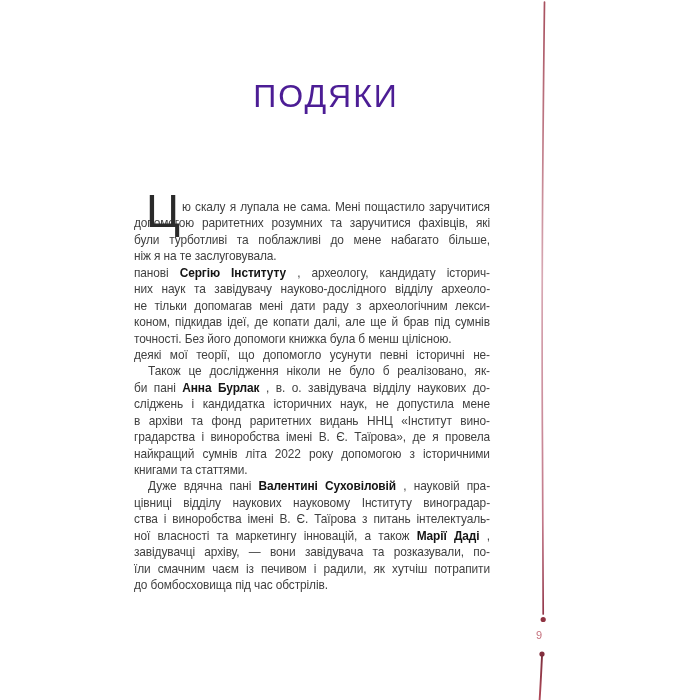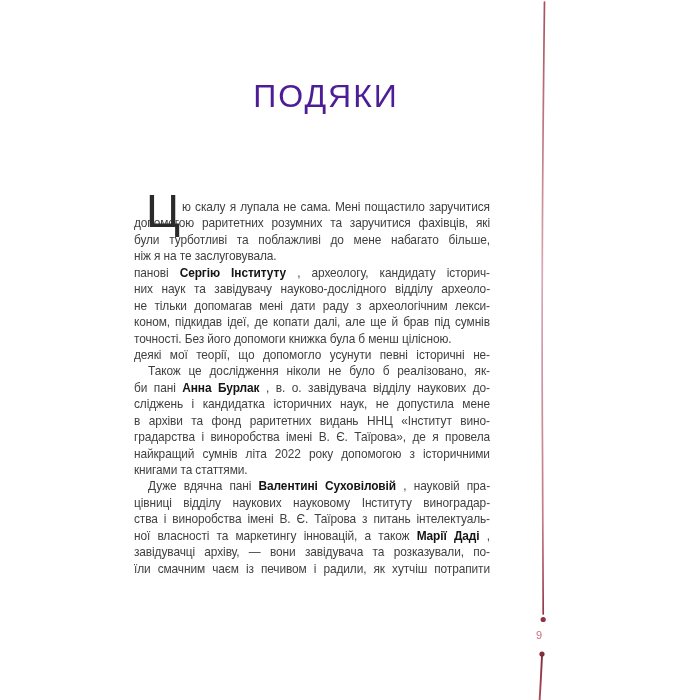--- a/index.html
+++ b/index.html
@@ -99,20 +99,21 @@
           <div class="line"><span>найкращий</span><span>сумнів</span><span>літа</span><span>2022</span><span>року</span><span>допомогою</span><span>з</span><span>історичними</span></div>
           <div class="line last"><span>книгами та статтями.</span></div>
         </div>
         <div class="para">
           <div class="line indent"><span>Дуже</span><span>вдячна</span><span>пані</span><b>Валентині</b><b>Суховіловій</b><span>,</span><span>науковій</span><span>пра-</span></div>
           <div class="line"><span>цівниці</span><span>відділу</span><span>наукових</span><span>науковому</span><span>Інституту</span><span>виноградар-</span></div>
           <div class="line"><span>ства</span><span>і</span><span>виноробства</span><span>імені</span><span>В.</span><span>Є.</span><span>Таїрова</span><span>з</span><span>питань</span><span>інтелектуаль-</span></div>
           <div class="line"><span>ної</span><span>власності</span><span>та</span><span>маркетингу</span><span>інновацій,</span><span>а</span><span>також</span><b>Марії</b><b>Даді</b><span>,</span></div>
           <div class="line"><span>завідувачці</span><span>архіву,</span><span>—</span><span>вони</span><span>завідувача</span><span>та</span><span>розказували,</span><span>по-</span></div>
           <div class="line"><span>їли</span><span>смачним</span><span>чаєм</span><span>із</span><span>печивом</span><span>і</span><span>радили,</span><span>як</span><span>хутчіш</span><span>потрапити</span></div>
+          <div class="line last"><span>до бомбосховища під час обстрілів.</span></div>
         </div>
       </div>
   </div>
 
   <svg class="red-line-svg" viewBox="0 0 700 700" xmlns="http://www.w3.org/2000/svg">
     <defs>
       <linearGradient id="g1" x1="0" y1="0" x2="0" y2="1">
         <stop offset="0" stop-color="#a8505e"></stop>
         <stop offset="0.45" stop-color="#d8a9b4"></stop>
         <stop offset="0.85" stop-color="#c2798a"></stop>

